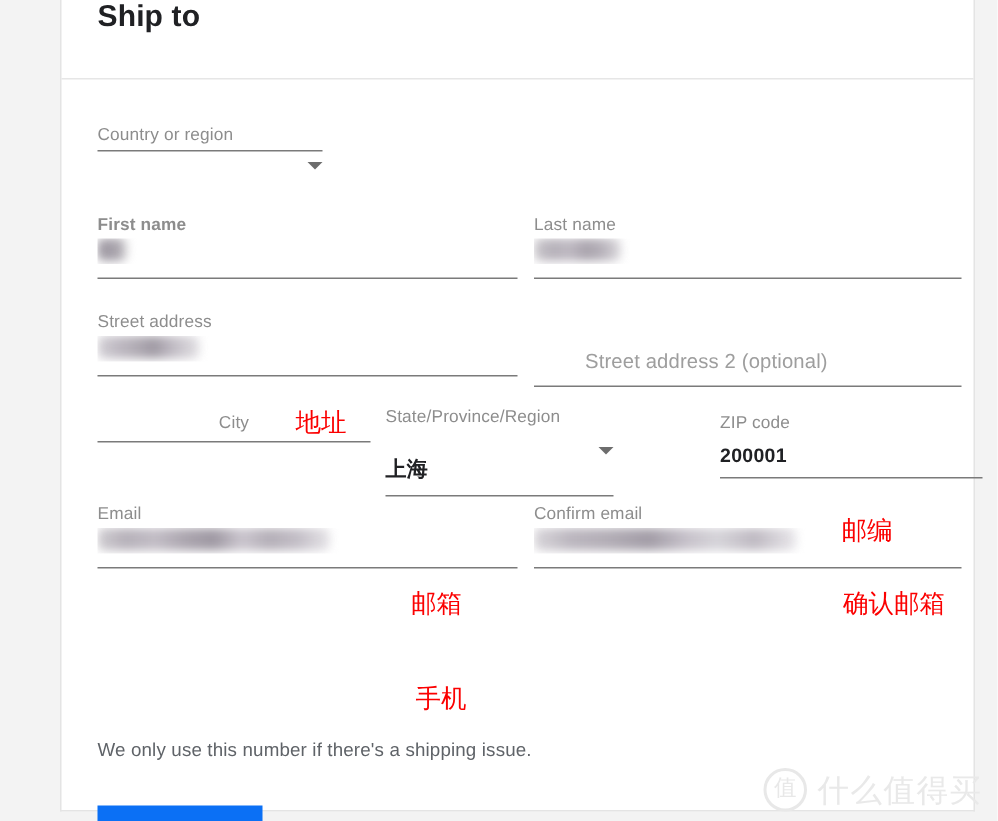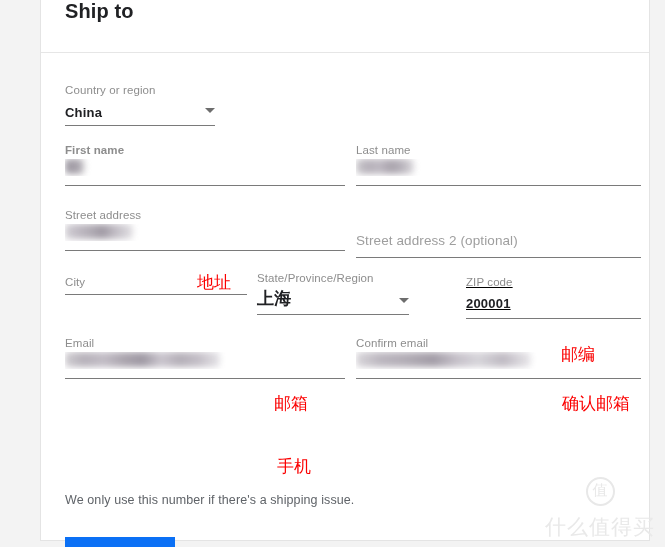--- a/index.html
+++ b/index.html
@@ -72,20 +72,21 @@
     white-space: nowrap;
   }
   .field-placeholder {
     font-size: 13.5px;
     font-weight: normal;
     color: #9e9e9e;
     line-height: 19px;
     height: 19px;
     letter-spacing: 0.1px;
     white-space: nowrap;
+    margin-left: 34px;
   }
   .field-underline {
     height: 1px;
     background: #7a7a7a;
     margin-top: 5px;
   }
 
   
   .redact {
     position: relative;
@@ -154,21 +155,20 @@
   
   .watermark {
     position: absolute;
     right: 10px;
     bottom: 6px;
     display: flex;
     align-items: center;
     gap: 7px;
     opacity: 1;
     pointer-events: none;
-    flex-direction: column;
   }
   .wm-badge {
     width: 25px;
     height: 25px;
     border-radius: 50%;
     border: 2px solid #e8e8e8;
     color: #e8e8e8;
     font-size: 15px;
     line-height: 23px;
     text-align: center;
@@ -187,21 +187,20 @@
 <div class="card">
 
   <div class="card-header">
     <div class="card-title">Ship to</div>
   </div>
 
   <div class="card-body">
 
     <div class="field" style="left:24px; top:14px; width:150px;margin-top:16px;">
       <div class="field-label">Country or region</div>
-      <div class="field-value" style="margin-top:6px;">China</div>
       <div class="caret" style="right:0; top:25px;"></div>
       <div class="field-underline" style="margin-top:3px;"></div>
     </div>
 
     <div class="field" style="left:24px; top:90px; width:280px;font-weight:bold;">
       <div class="field-label">First name</div>
       <div class="redact">
         <div class="redact-inner" style="width:20px; background:linear-gradient(90deg,#8d8792 0%,#9a949e 70%,#dcdcdc 100%);"></div>
       </div>
       <div class="field-underline" style="margin-top:9px;"></div>
@@ -223,33 +222,33 @@
       <div class="field-underline" style="margin-top:9px;"></div>
     </div>
     <div class="annot" style="left:156px; top:219px;">地址</div>
 
     <div class="field" style="left:315px; top:155px; width:285px;">
       <div class="field-label" style="height:14px;">&nbsp;</div>
       <div class="field-placeholder" style="margin-top:9px;">Street address 2 (optional)</div>
       <div class="field-underline" style="margin-top:7px;"></div>
     </div>
 
-    <div class="field" style="left:24px; top:222px; width:182px;">
+    <div class="field" style="left:24px; top:222px; width:182px;text-align:center;">
       <div class="field-label">City</div>
       <div class="field-underline" style="margin-top:5px;"></div>
     </div>
 
     <div class="field" style="left:216px; top:218px; width:152px;">
       <div class="field-label">State/Province/Region</div>
-      <div class="field-value" style="margin-top:4px; font-family:Liberation Serif, serif; font-size:17px;">上海</div>
+      <div class="field-value" style="margin-top:20px; font-family:Liberation Mono, monospace; font-size:14px;">上海</div>
       <div class="caret" style="right:0; top:27px;"></div>
       <div class="field-underline" style="margin-top:6px;"></div>
     </div>
 
-    <div class="field" style="left:425px; top:222px; width:175px;text-decoration:underline;">
+    <div class="field" style="left:439px; top:222px; width:175px;">
       <div class="field-label">ZIP code</div>
       <div class="field-value" style="margin-top:5px;">200001</div>
       <div class="field-underline" style="margin-top:5px;"></div>
     </div>
     <div class="annot" style="left:520px; top:291px;">邮编</div>
 
     <div class="field" style="left:24px; top:283px; width:280px;">
       <div class="field-label">Email</div>
       <div class="redact">
         <div class="redact-inner" style="width:155px; background:linear-gradient(90deg,#c8c5ca 0%,#aaa4ae 12%,#b8b2bc 25%,#9d96a1 38%,#8e8793 50%,#c2bcc6 62%,#a8a2ac 74%,#b9b3bd 86%,#e2e0e4 100%);"></div>

